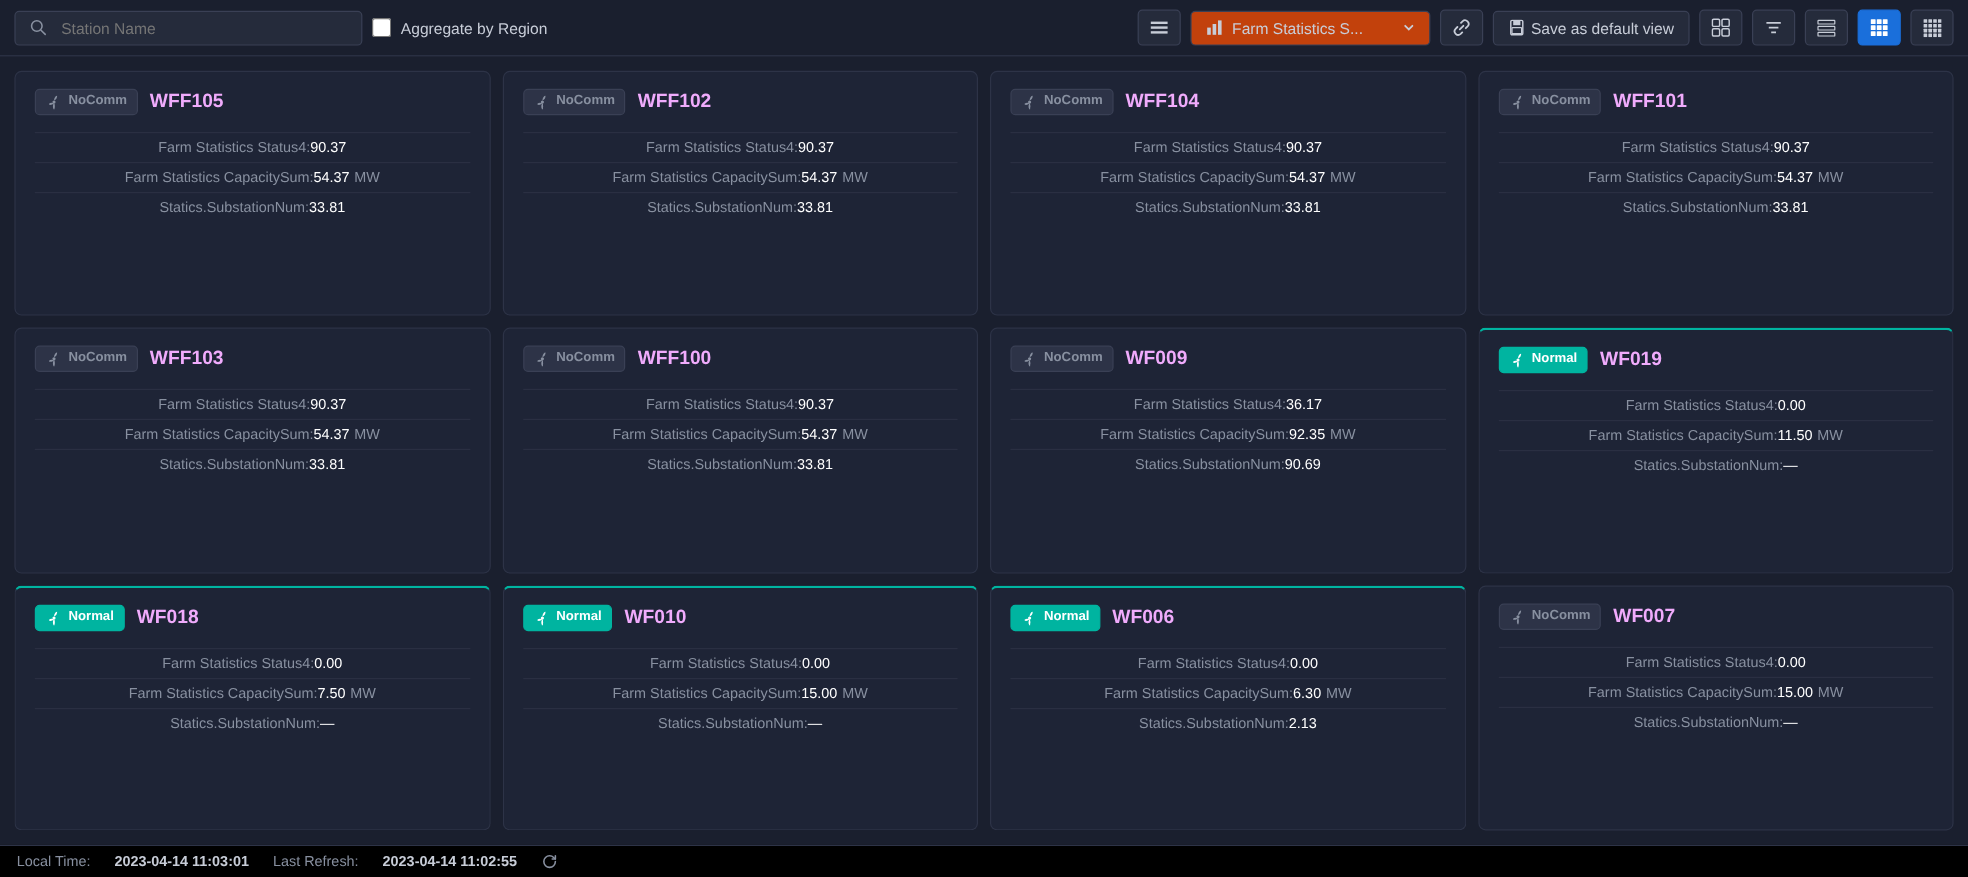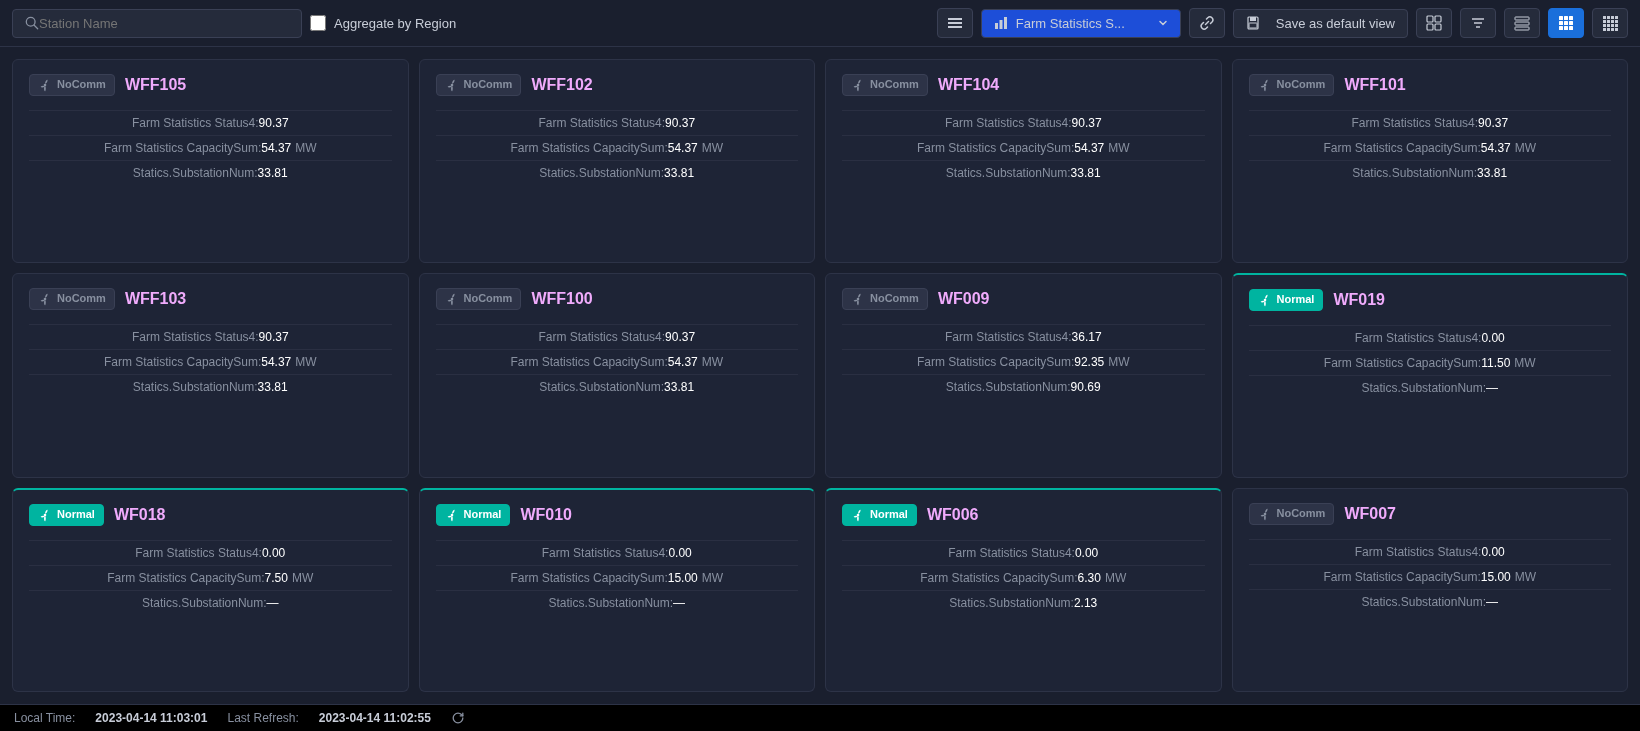--- a/index.html
+++ b/index.html
@@ -20,21 +20,21 @@
       align-items: center;
       gap: 8px;
       background: #1a1f2e;
       padding: 8px 12px;
       border-bottom: 1px solid #2d3347;
       flex-shrink: 0;
     }
     .search-box {
       display: flex;
       align-items: center;
-      gap: 0;
+      gap: 12px;
       background: #252b3b;
       border: 1px solid #3a4055;
       border-radius: 4px;
       padding: 6px 12px;
       width: 290px;
       cursor: text;
     }
     .search-box input {
       background: transparent;
       border: none;
@@ -70,33 +70,33 @@
       cursor: pointer;
       display: flex;
       align-items: center;
       justify-content: center;
       font-size: 14px;
     }
     .dropdown-btn {
       display: flex;
       align-items: center;
       gap: 8px;
-      background: #1d4ed8;
+      background: #c2410c;
       border: 1px solid #3a4055;
       border-radius: 4px;
       color: #c8cdd8;
       padding: 6px 12px;
       cursor: pointer;
       font-size: 13px;
       min-width: 200px;
     }
     .save-btn {
       display: flex;
       align-items: center;
-      gap: 16px;
+      gap: 5px;
       background: #252b3b;
       border: 1px solid #3a4055;
       border-radius: 4px;
       color: #c8cdd8;
       padding: 6px 12px;
       cursor: pointer;
       font-size: 13px;
       white-space: nowrap;
     }
     .icon-btn.active {

